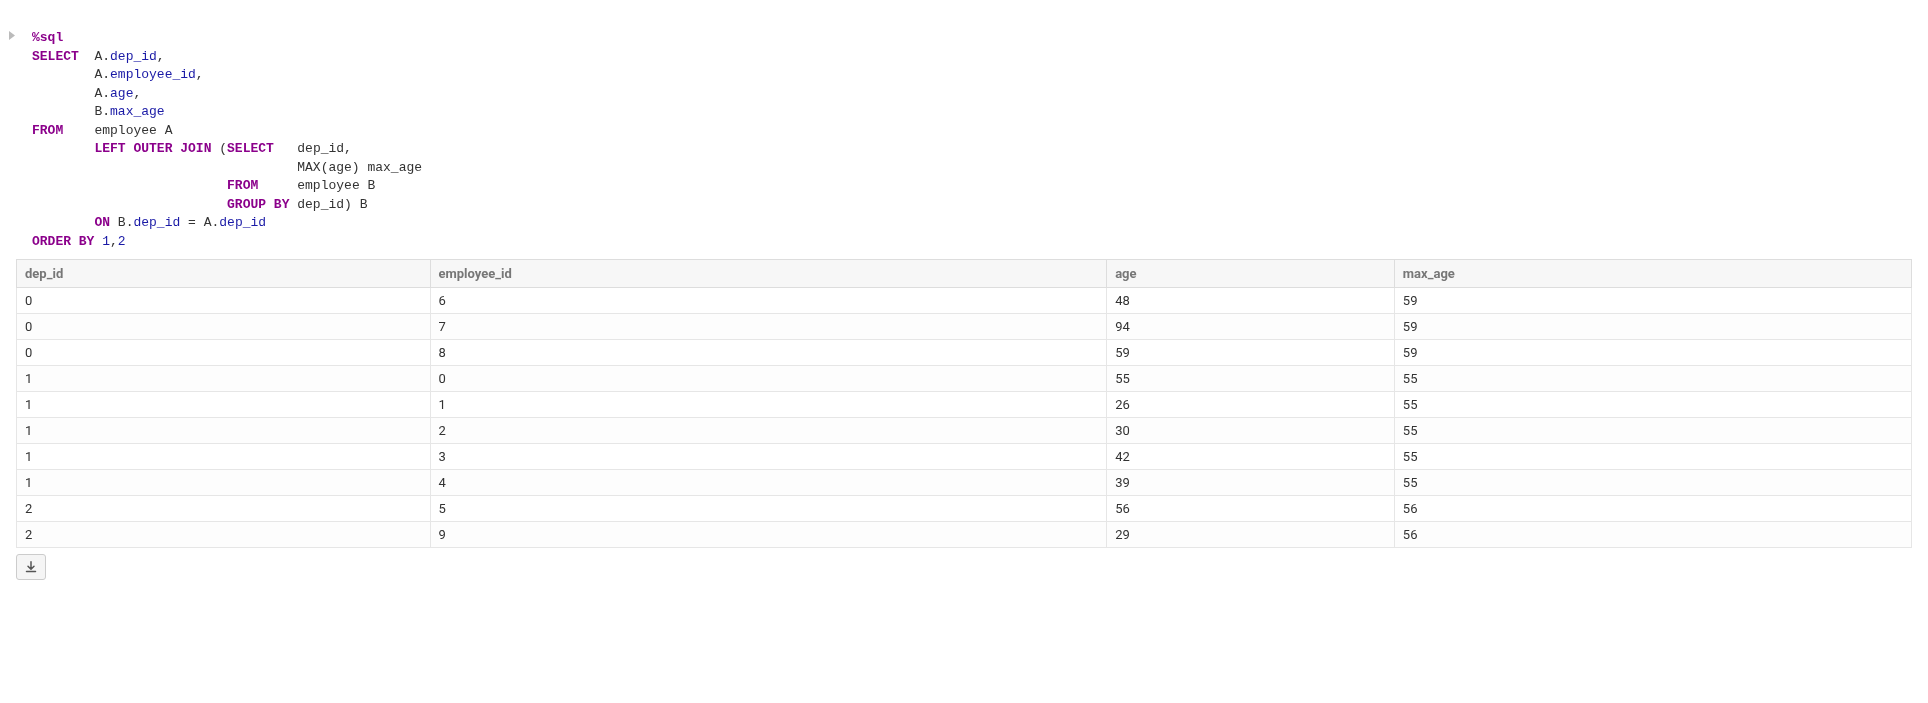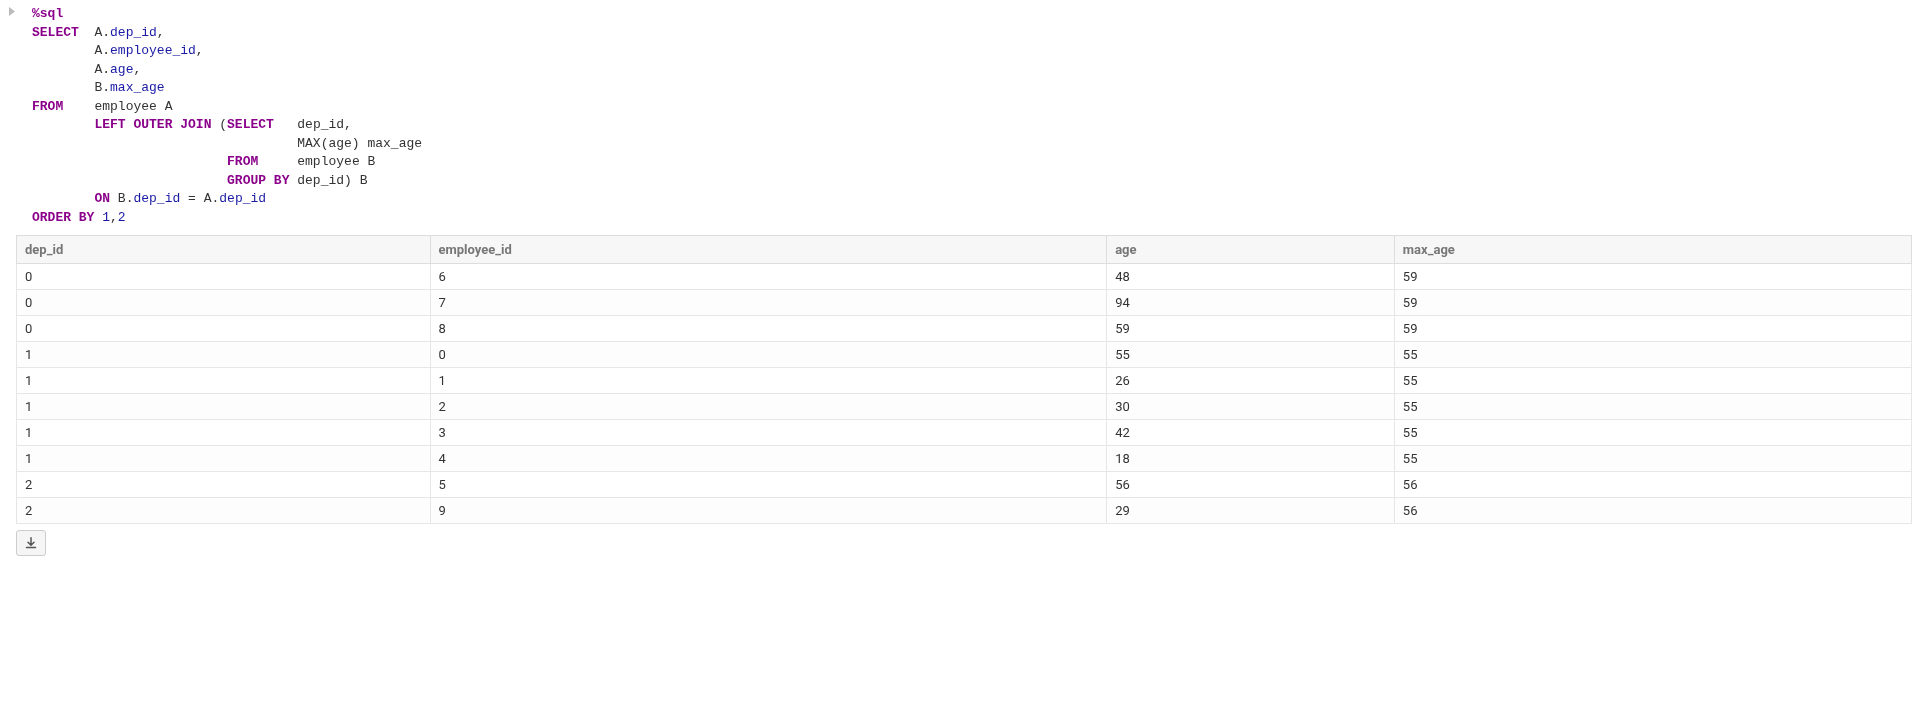--- a/index.html
+++ b/index.html
@@ -3,21 +3,21 @@
   <meta charset="utf-8">
   <style>
     * { box-sizing: border-box; margin: 0; padding: 0; }
     body {
       font-family: -apple-system, BlinkMacSystemFont, "Segoe UI", Roboto, sans-serif;
       background: #fff;
       color: #333;
       padding: 0;
     }
     .cell {
-      padding: 1px 0 0 0;
+      padding: 25px 0 0 0;
     }
     .cell-prompt {
       display: flex;
       align-items: flex-start;
     }
     .chevron {
       width: 24px;
       padding-top: 6px;
       text-align: center;
       color: #aaa;
@@ -150,21 +150,21 @@
           </tr>
           <tr>
             <td>1</td>
             <td>3</td>
             <td>42</td>
             <td>55</td>
           </tr>
           <tr>
             <td>1</td>
             <td>4</td>
-            <td>18</td>
+            <td>39</td>
             <td>55</td>
           </tr>
           <tr>
             <td>2</td>
             <td>5</td>
             <td>56</td>
             <td>56</td>
           </tr>
           <tr>
             <td>2</td>

